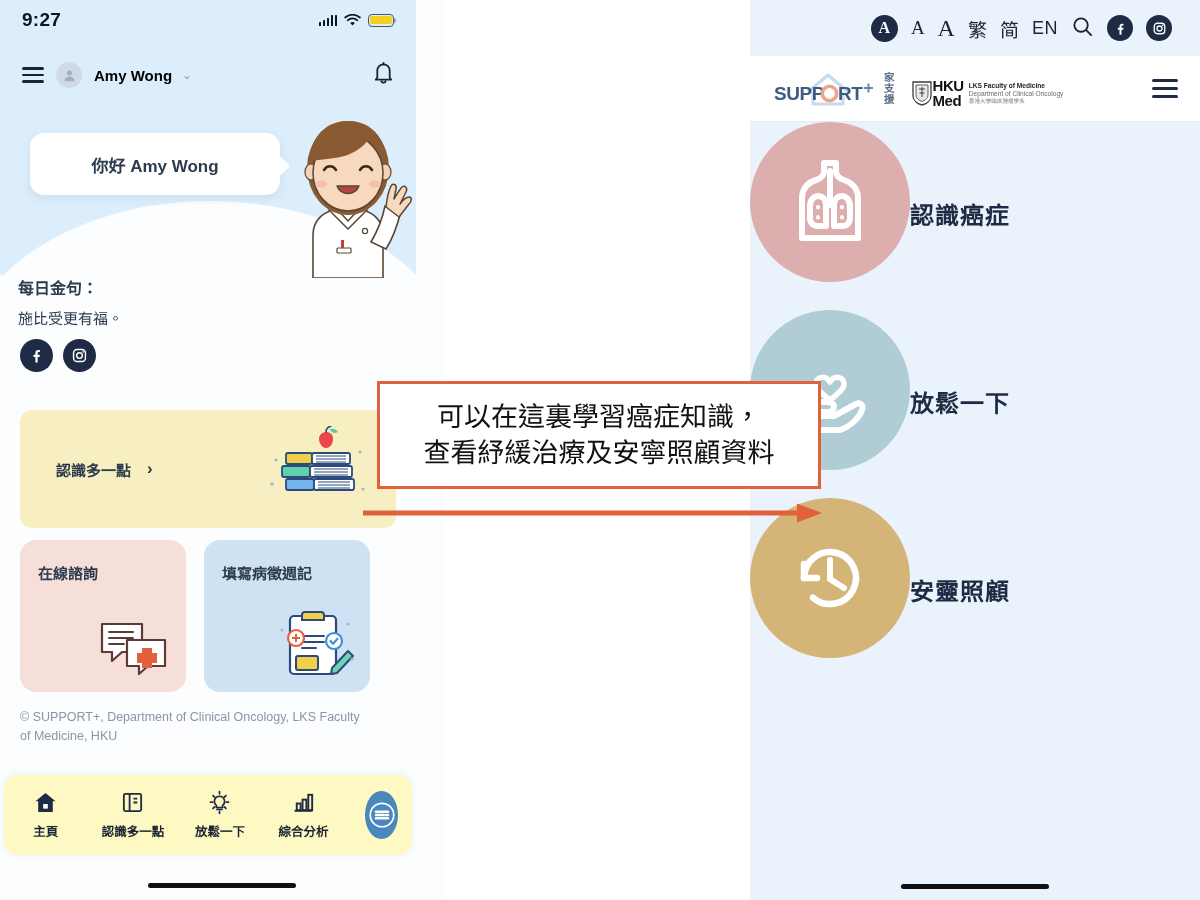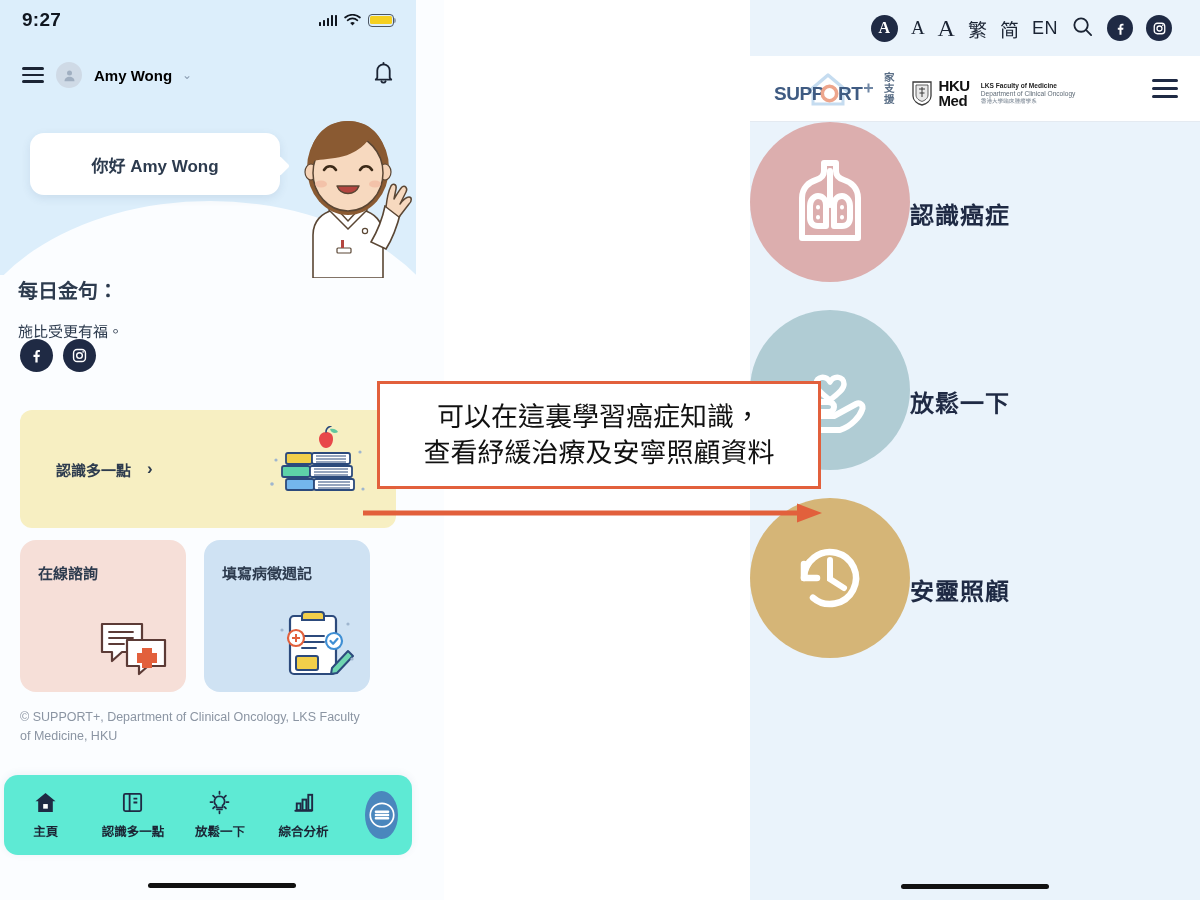--- a/index.html
+++ b/index.html
@@ -77,21 +77,21 @@
     content:"";position:absolute;right:-7px;top:26px;width:14px;height:14px;
     background:#fff;transform:rotate(45deg);border-radius:2px;
   }
   .bubble span{font-size:17px;font-weight:600;color:#2d3b4e;position:relative;z-index:2;}
 
   
   .nurse{position:absolute;left:283px;top:110px;width:130px;height:168px;}
 
   
   .quote{position:absolute;left:18px;top:275px;width:380px;}
-  .quote .q1{font-size:20px;font-weight:700;color:#2d3b4e;margin:0 0 16px;}
+  .quote .q1{font-size:16px;font-weight:700;color:#2d3b4e;margin:0 0 8px;}
   .quote .q2{font-size:15px;color:#2d3b4e;margin:0;}
   .socials{position:absolute;left:20px;top:339px;display:flex;gap:10px;}
   .soc{width:33px;height:33px;border-radius:50%;background:#1f2a44;
        display:flex;align-items:center;justify-content:center;}
 
   
   .card-learn{
     position:absolute;left:20px;top:410px;width:376px;height:118px;
     background:#f7efc2;border-radius:12px;display:flex;align-items:center;
   }
@@ -107,21 +107,21 @@
   .mini-diary{background:#cfe2f3;}
 
   .copyright{
     position:absolute;left:20px;top:708px;width:352px;
     font-size:12.5px;line-height:1.55;color:#8b95a3;
   }
 
   
   .bottomnav{
     position:absolute;left:4px;top:775px;width:408px;height:80px;
-    background:#5eead4;border-radius:14px;
+    background:#fef9c3;border-radius:14px;
     box-shadow:0 -1px 8px rgba(40,70,110,.07);
     display:flex;align-items:center;padding:0 14px;box-sizing:border-box;gap:28px;
   }
   .navitem{width:82px;display:flex;flex-direction:column;align-items:center;gap:6px;cursor:pointer;}
   .navitem .nlbl{font-size:12.5px;font-weight:700;color:#1b2434;white-space:nowrap;}
   .fab{
     width:48px;height:48px;border-radius:50%;background:#4a87bd;
     display:flex;align-items:center;justify-content:center;margin-left:6px;
   }
   .homebar{
@@ -154,21 +154,21 @@
   .sitehead{
     position:absolute;left:0;top:56px;width:450px;height:66px;background:#fff;
     display:flex;align-items:center;padding:0 22px;box-sizing:border-box;
     border-bottom:1px solid #e4eaf1;
   }
   .logo-support{position:relative;width:110px;height:46px;}
   .logo-cn{
     font-size:10.5px;font-weight:700;color:#5a6e86;line-height:1.08;
     margin-left:2px;letter-spacing:0;
   }
-  .hku-logo{display:flex;align-items:center;gap:6px;margin-left:16px;margin-top:9px;}
+  .hku-logo{display:flex;align-items:center;margin-left:16px;margin-top:9px;}
   .hku-words{font-family:"Liberation Sans",sans-serif;line-height:1;}
   .hku-words .hk1{font-size:15px;font-weight:700;color:#111;letter-spacing:-.4px;}
   .hku-txt{margin-left:5px;line-height:1.22;}
   .hku-txt .t1{font-size:6.6px;font-weight:700;color:#222;}
   .hku-txt .t2{font-size:6.6px;color:#5f6b77;}
   .hku-txt .t3{font-size:5.6px;color:#7b8794;}
   .site-burger{margin-left:auto;display:flex;flex-direction:column;gap:5px;cursor:pointer;}
   .site-burger i{display:block;width:26px;height:2.8px;background:#1f2a44;border-radius:2px;}
 
   .tiles{position:absolute;left:0;top:122px;width:450px;}

